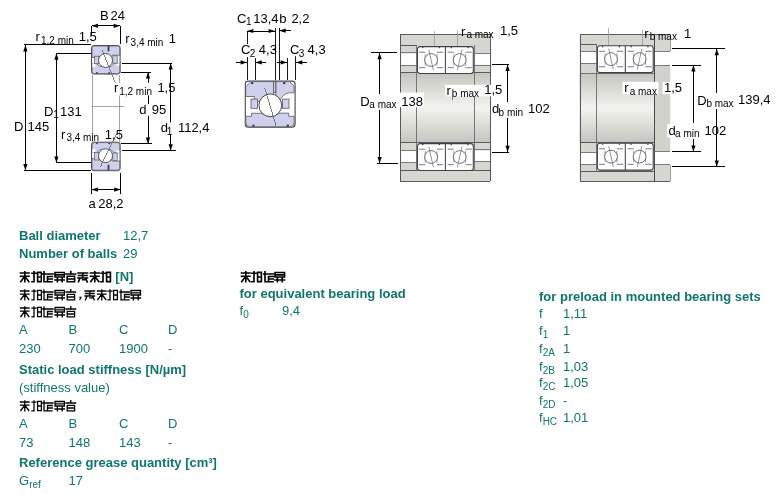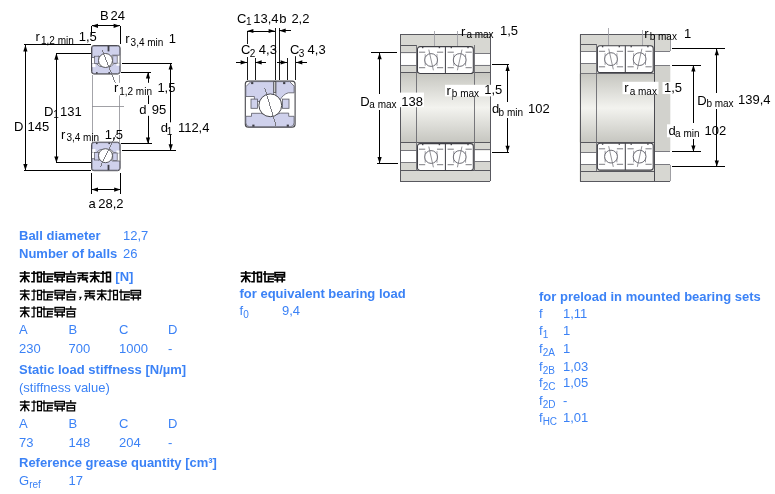--- a/index.html
+++ b/index.html
@@ -1,17 +1,17 @@
 <!DOCTYPE html>
 <html><head>
 <meta charset="utf-8">
 <style>
 html,body{margin:0;padding:0;background:#fff;}
 #page{position:relative;width:775px;height:494px;background:#fff;font-family:"Liberation Sans",sans-serif;overflow:hidden;}
-.t{position:absolute;font-size:13px;line-height:13px;color:#3b82f6;white-space:nowrap;padding-left:9px;}
+.t{position:absolute;font-size:13px;line-height:13px;color:#0f766e;white-space:nowrap;padding-left:9px;}
 .b{font-weight:bold;}
 .sb{font-size:10px;}
 .cj{display:inline-block;vertical-align:top;}
 </style>
 </head>
 <body>
 <div id="page">
 <svg id="dw" width="775" height="232" viewBox="0 0 775 232" style="position:absolute;left:0;top:0;">
       <defs>
 <linearGradient id="shg" x1="0" y1="0" x2="0" y2="1">
@@ -285,21 +285,21 @@
 <rect x="622.5" y="81.8" width="36" height="12.4" fill="#fff"></rect>
 <text x="624.3" y="92.2" font-size="13" font-family="Liberation Sans, sans-serif" fill="#000">r</text>
 <text x="629.7" y="94.7" font-size="10" font-family="Liberation Sans, sans-serif" fill="#000">a max</text>
 <rect x="662.5" y="82" width="18" height="12" fill="#fff"></rect>
 <text x="664" y="91.9" font-size="13" font-family="Liberation Sans, sans-serif" fill="#000">1,5</text>
     </svg>
 
 <div class="t b" style="left:10px;top:229.4px;">Ball diameter</div>
 <div class="t" style="left:114px;top:229.4px;">12,7</div>
 <div class="t b" style="left:10px;top:247px;">Number of balls</div>
-<div class="t" style="left:114px;top:247px;">26</div>
+<div class="t" style="left:114px;top:247px;">29</div>
 
 <div class="t" style="left:10px;top:269.6px;" id="cjk1"><svg class="cj" width="11.6" height="13" viewBox="0 0 11.6 13">
         <g transform="translate(0,1)">
           <path d="M1.5,2 H10 M1.5,5.2 H10 M5.8,0.8 V10.8 M5.8,5.2 L1.8,10.5 M5.8,5.2 L9.8,10.5" stroke="#000" stroke-width="1.65" fill="none" stroke-linecap="square"></path>
         </g>
       </svg><svg class="cj" width="11.6" height="13" viewBox="0 0 11.6 13">
         <g transform="translate(0,1)">
           <path d="M1,2.2 H5 M3,0.8 V10.8 L1,10.8 M6.6,1.4 H10.4 M6.6,1.4 V10.6 H10.4 V1.4 M6.6,6 H10.4" stroke="#000" stroke-width="1.65" fill="none" stroke-linecap="square"></path>
         </g>
       </svg><svg class="cj" width="11.6" height="13" viewBox="0 0 11.6 13">
@@ -391,21 +391,21 @@
           <path d="M5.8,0.6 L5.8,3 M1,3 H10.6 M2.2,5.3 H9.6 M2.2,8 H9.6 M2.2,5.3 V10.8 H9.6 V5.3" stroke="#000" stroke-width="1.3" fill="none" stroke-linecap="square"></path>
         </g>
       </svg></div>
 
 <div class="t" style="left:10px;top:323px;">A</div>
 <div class="t" style="left:59.5px;top:323px;">B</div>
 <div class="t" style="left:110px;top:323px;">C</div>
 <div class="t" style="left:159px;top:323px;">D</div>
 <div class="t" style="left:10px;top:341.8px;">230</div>
 <div class="t" style="left:59.5px;top:341.8px;">700</div>
-<div class="t" style="left:110px;top:341.8px;">1000</div>
+<div class="t" style="left:110px;top:341.8px;">1900</div>
 <div class="t" style="left:159px;top:341.8px;">-</div>
 
 <div class="t b" style="left:10px;top:362.9px;">Static load stiffness [N/µm]</div>
 <div class="t" style="left:10px;top:380.6px;">(stiffness value)</div>
 <div class="t" style="left:10px;top:398.6px;" id="cjk4"><svg class="cj" width="11.6" height="13" viewBox="0 0 11.6 13">
         <g transform="translate(0,1)">
           <path d="M1.5,2 H10 M1.5,5.2 H10 M5.8,0.8 V10.8 M5.8,5.2 L1.8,10.5 M5.8,5.2 L9.8,10.5" stroke="#000" stroke-width="1.3" fill="none" stroke-linecap="square"></path>
         </g>
       </svg><svg class="cj" width="11.6" height="13" viewBox="0 0 11.6 13">
         <g transform="translate(0,1)">
@@ -423,21 +423,21 @@
         <g transform="translate(0,1)">
           <path d="M5.8,0.6 L5.8,3 M1,3 H10.6 M2.2,5.3 H9.6 M2.2,8 H9.6 M2.2,5.3 V10.8 H9.6 V5.3" stroke="#000" stroke-width="1.3" fill="none" stroke-linecap="square"></path>
         </g>
       </svg></div>
 <div class="t" style="left:10px;top:417.4px;">A</div>
 <div class="t" style="left:59.5px;top:417.4px;">B</div>
 <div class="t" style="left:110px;top:417.4px;">C</div>
 <div class="t" style="left:159px;top:417.4px;">D</div>
 <div class="t" style="left:10px;top:435.9px;">73</div>
 <div class="t" style="left:59.5px;top:435.9px;">148</div>
-<div class="t" style="left:110px;top:435.9px;">204</div>
+<div class="t" style="left:110px;top:435.9px;">143</div>
 <div class="t" style="left:159px;top:435.9px;">-</div>
 
 <div class="t b" style="left:10px;top:455.5px;">Reference grease quantity [cm³]</div>
 <div class="t" style="left:10px;top:474.3px;">G<span class="sb" style="vertical-align:-3px;">ref</span></div>
 <div class="t" style="left:59.5px;top:474.3px;">17</div>
 
 <div class="t" style="left:230.5px;top:269.9px;" id="cjk5"><svg class="cj" width="11.6" height="13" viewBox="0 0 11.6 13">
         <g transform="translate(0,1)">
           <path d="M1.5,2 H10 M1.5,5.2 H10 M5.8,0.8 V10.8 M5.8,5.2 L1.8,10.5 M5.8,5.2 L9.8,10.5" stroke="#000" stroke-width="1.65" fill="none" stroke-linecap="square"></path>
         </g>

